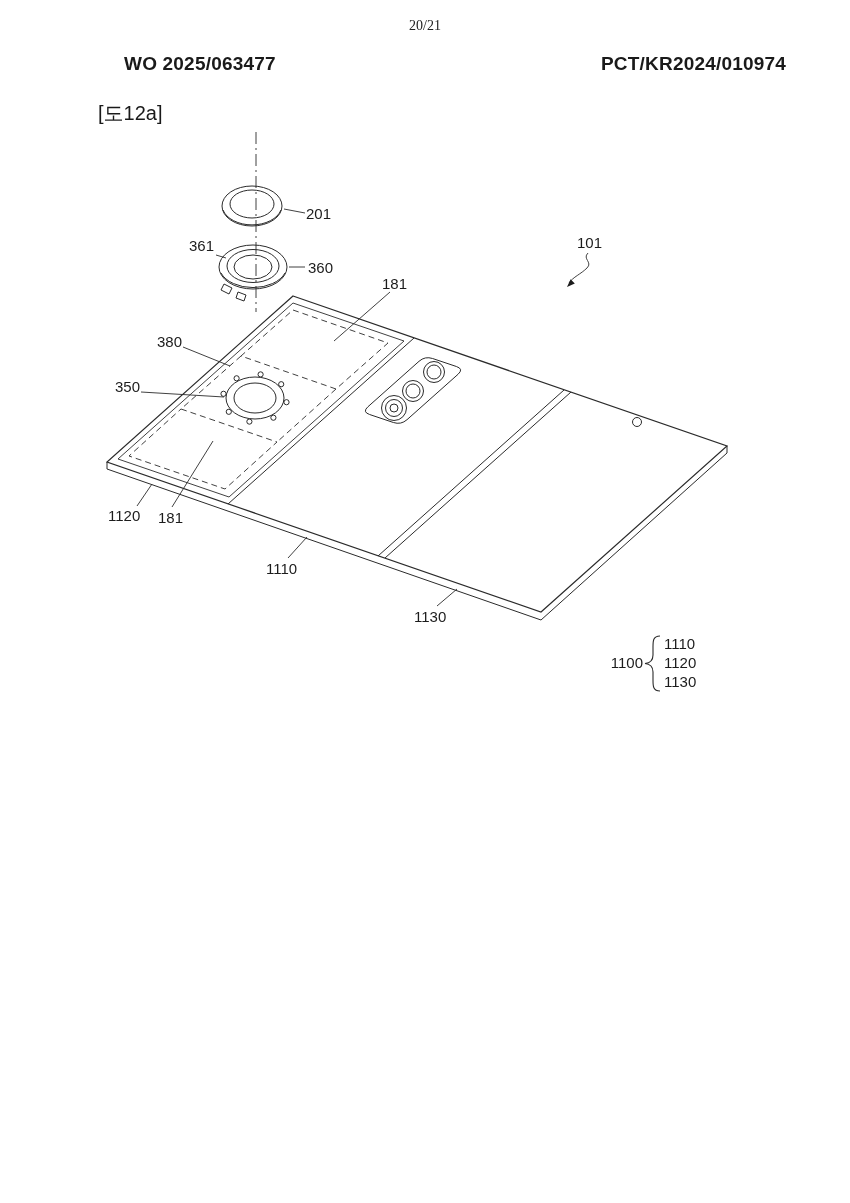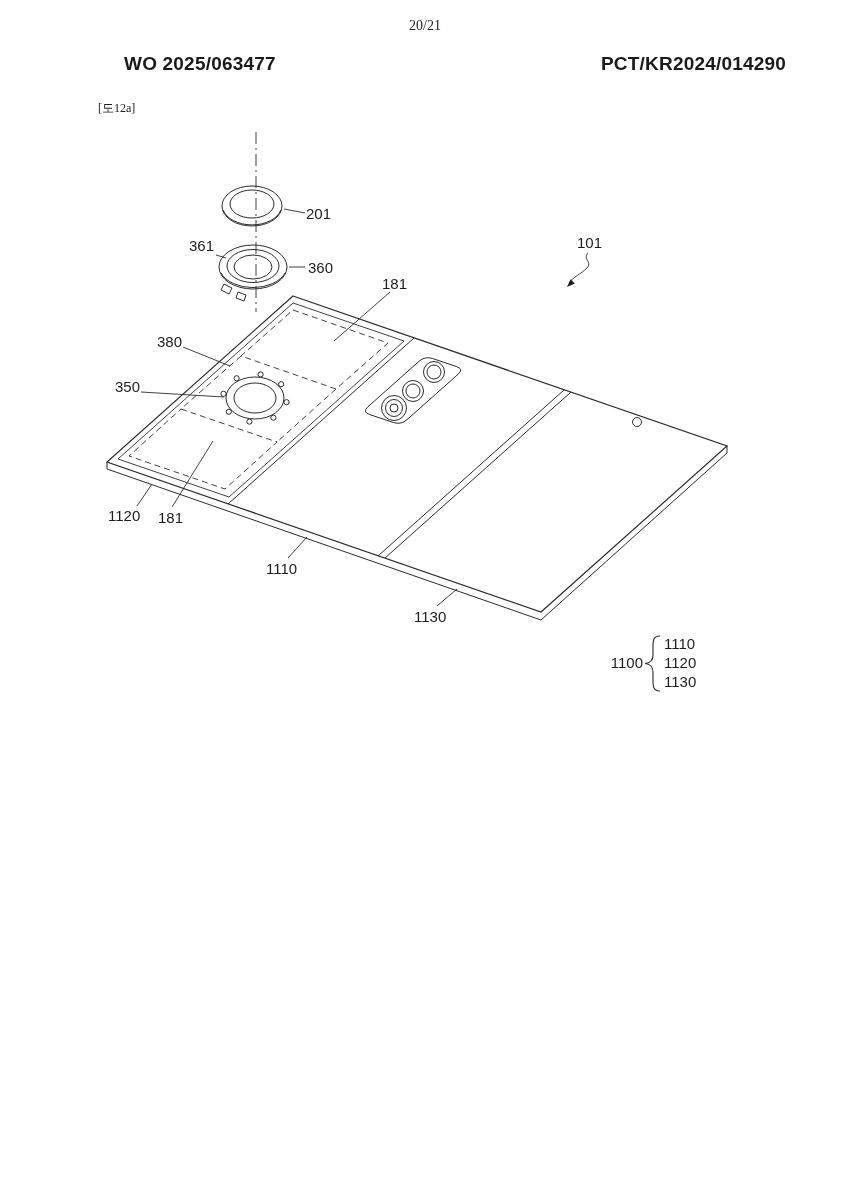--- a/index.html
+++ b/index.html
@@ -3,32 +3,32 @@
 <meta charset="utf-8">
 <style>
   html,body{margin:0;padding:0;background:#e9e9e9;}
   .page{position:relative;width:850px;height:1203px;background:#ffffff;overflow:hidden;
         font-family:"Liberation Sans",sans-serif;color:#111;}
   .page-num{position:absolute;top:18px;left:0;width:100%;text-align:center;
             font-family:"Liberation Serif",serif;font-size:14px;color:#222;}
   .hdr{position:absolute;top:53px;font-weight:700;font-size:19px;letter-spacing:.2px;color:#1a1a1a;}
   .hdr-left{left:124px;}
   .hdr-right{left:601px;}
-  .fig-tag{position:absolute;top:100px;left:98px;font-family:Liberation Serif, serif;
-           font-size:12px;color:#1a1a1a;}
+  .fig-tag{position:absolute;top:100px;left:98px;font-family:Liberation Sans, sans-serif;
+           font-size:20px;color:#1a1a1a;}
   .fig-svg{position:absolute;left:0;top:0;}
   .fig-svg text{font-family:"Liberation Sans",sans-serif;font-size:15px;fill:#1c1c1c;stroke:none;}
 </style>
 </head>
 <body>
 
 <div class="page">
   <div class="page-num">20/21</div>
   <div class="hdr hdr-left">WO 2025/063477</div>
-  <div class="hdr hdr-right">PCT/KR2024/014290</div>
+  <div class="hdr hdr-right">PCT/KR2024/010974</div>
   <div class="fig-tag">[도12a]</div>
 
   <svg class="fig-svg" width="850" height="1203" viewBox="0 0 850 1203">
     <g fill="none" stroke="#2b2b2b" stroke-width="1">
 
       <line x1="256" y1="132" x2="256" y2="312" stroke-dasharray="12 4 2 4" stroke-width="0.9"></line>
 
       <g>
         <ellipse cx="252" cy="206" rx="30" ry="20"></ellipse>
         <path d="M 223,210 A 30 20 0 0 0 281,210"></path>

